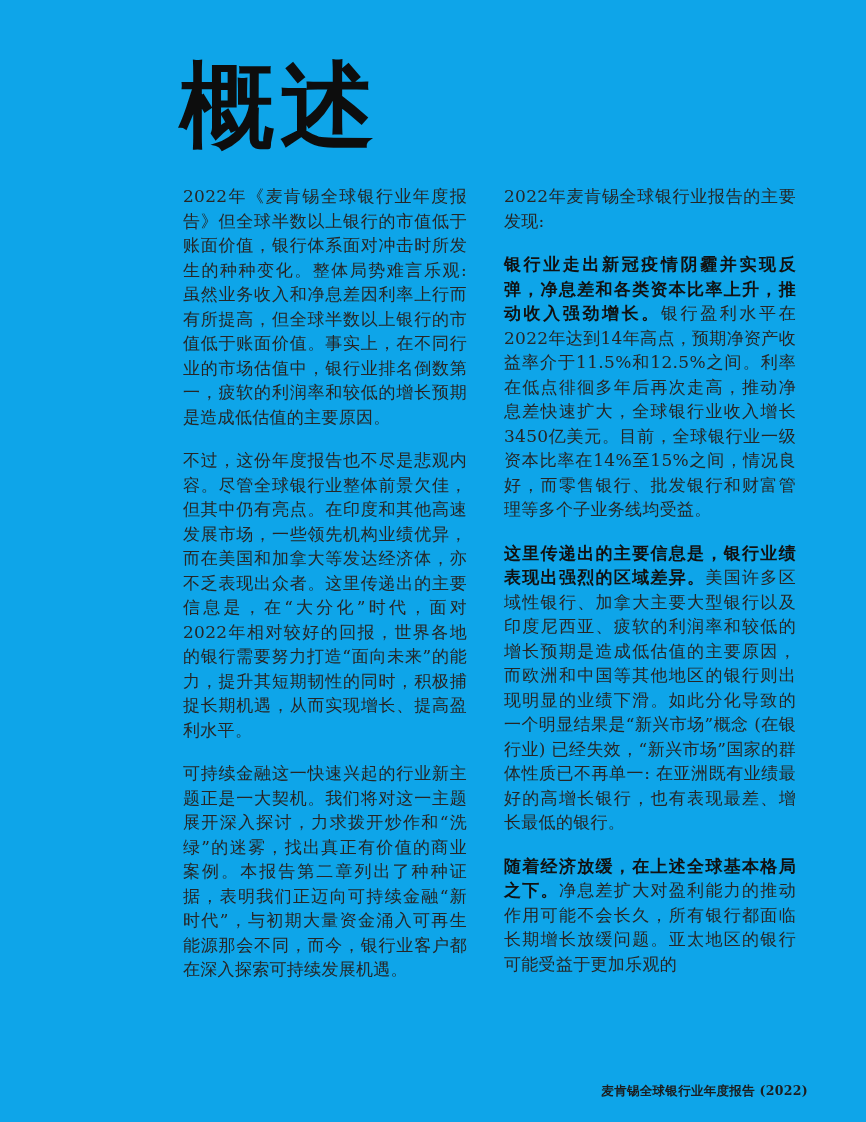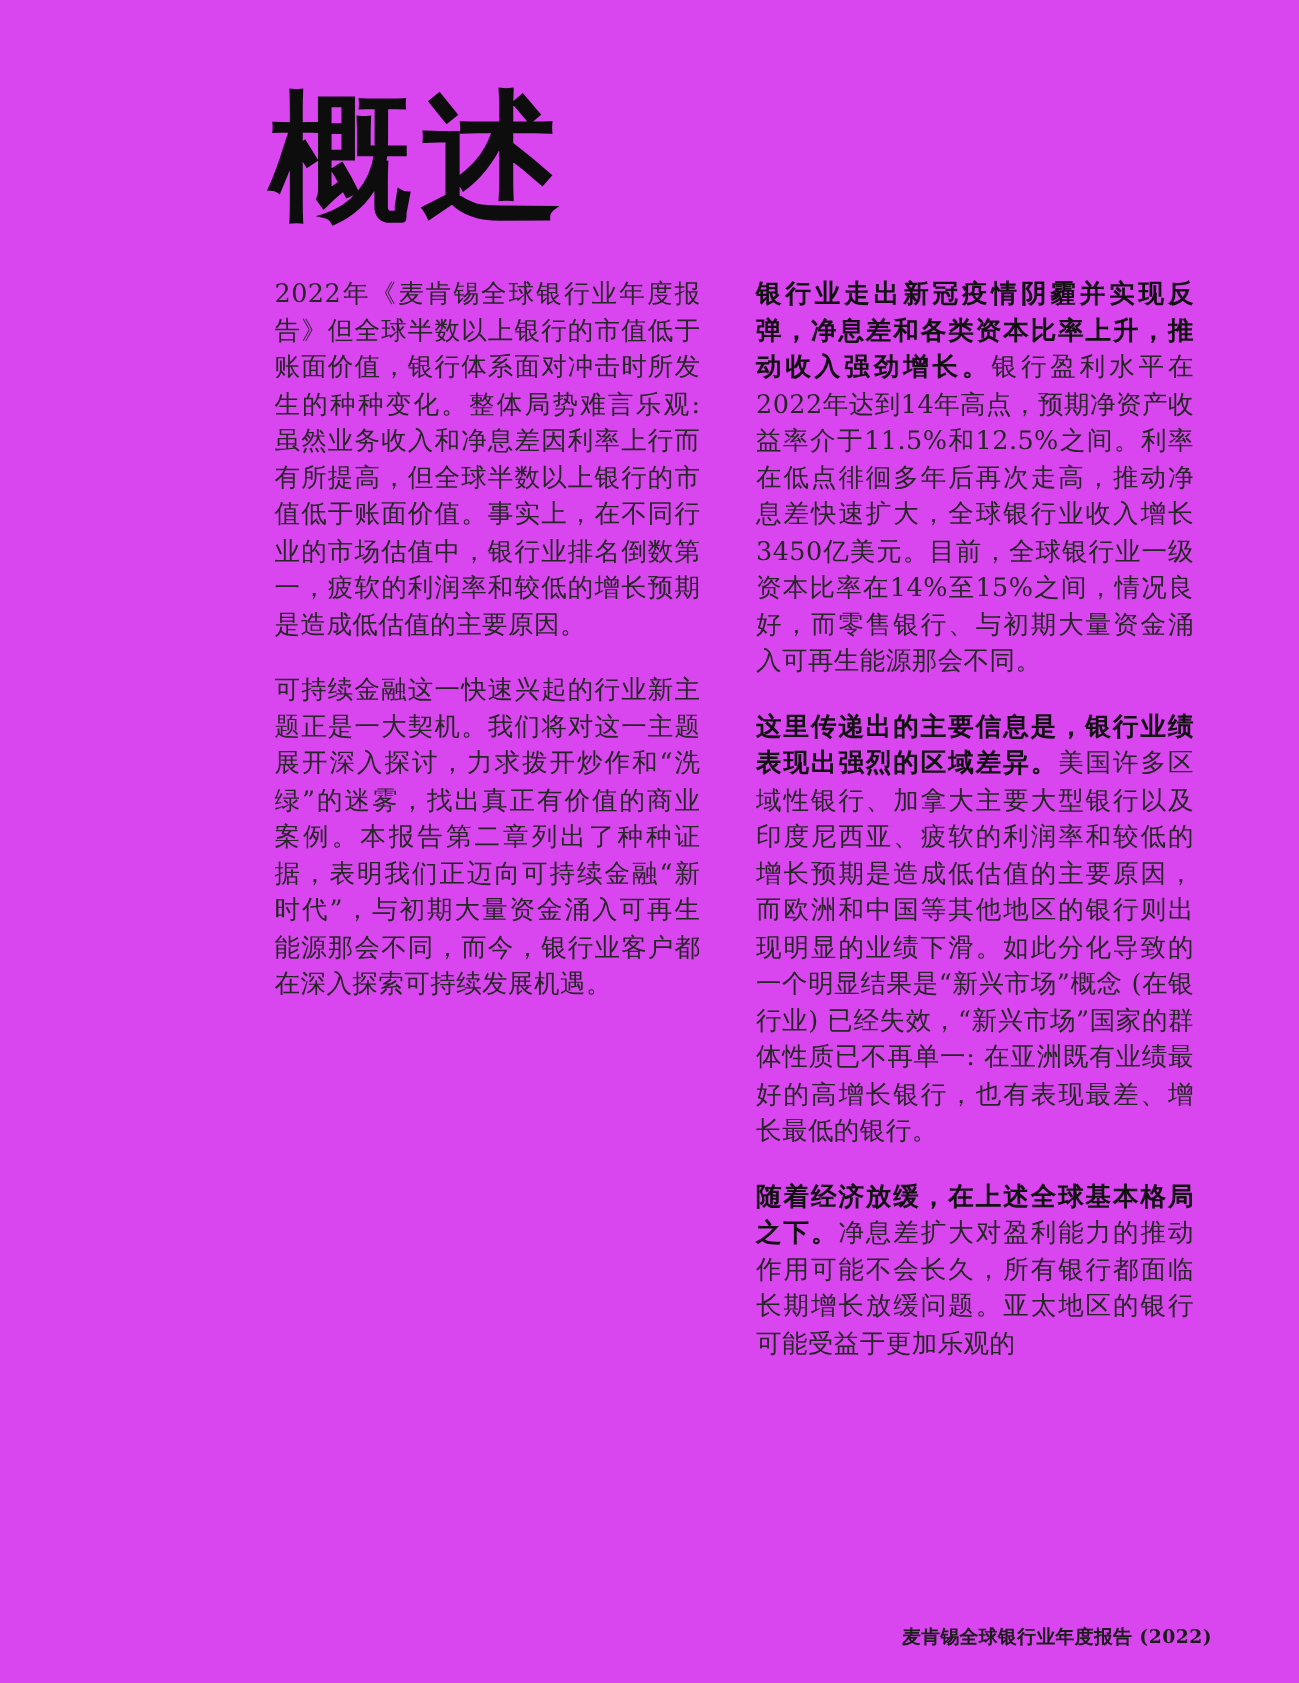--- a/index.html
+++ b/index.html
@@ -4,21 +4,21 @@
 <style>
   html, body {
     margin: 0;
     padding: 0;
     background: #ffffff;
   }
   .page {
     position: relative;
     width: 866px;
     height: 1122px;
-    background: #d946ef;
+    background: #0ea5e9;
     overflow: hidden;
     font-family: "DejaVu Serif", "Liberation Serif", serif;
     color: #222222;
   }
   .page-title {
     position: absolute;
     left: 180px;
     top: 56px;
     margin: 0;
     font-size: 94px;
@@ -78,25 +78,27 @@
 </style>
 </head>
 <body>
 
 <div class="page">
 
   <h1 class="page-title">概述</h1>
 
   <div class="col col-left">
     <p>2022年《麦肯锡全球银行业年度报告》但全球半数以上银行的市值低于账面价值，银行体系面对冲击时所发生的种种变化。整体局势难言乐观: 虽然业务收入和净息差因利率上行而有所提高，但全球半数以上银行的市值低于账面价值。事实上，在不同行业的市场估值中，银行业排名倒数第一，疲软的利润率和较低的增长预期是造成低估值的主要原因。</p>
+    <p>不过，这份年度报告也不尽是悲观内容。尽管全球银行业整体前景欠佳，但其中仍有亮点。在印度和其他高速发展市场，一些领先机构业绩优异，而在美国和加拿大等发达经济体，亦不乏表现出众者。这里传递出的主要信息是，在“大分化”时代，面对2022年相对较好的回报，世界各地的银行需要努力打造“面向未来”的能力，提升其短期韧性的同时，积极捕捉长期机遇，从而实现增长、提高盈利水平。</p>
     <p>可持续金融这一快速兴起的行业新主题正是一大契机。我们将对这一主题展开深入探讨，力求拨开炒作和“洗绿”的迷雾，找出真正有价值的商业案例。本报告第二章列出了种种证据，表明我们正迈向可持续金融“新时代”，与初期大量资金涌入可再生能源那会不同，而今，银行业客户都在深入探索可持续发展机遇。</p>
   </div>
 
   <div class="col col-right">
-    <p><span class="finding-lead">银行业走出新冠疫情阴霾并实现反弹，净息差和各类资本比率上升，推动收入强劲增长。</span><span>银行盈利水平在2022年达到14年高点，预期净资产收益率介于11.5%和12.5%之间。利率在低点徘徊多年后再次走高，推动净息差快速扩大，全球银行业收入增长3450亿美元。目前，全球银行业一级资本比率在14%至15%之间，情况良好，而零售银行、与初期大量资金涌入可再生能源那会不同。</span></p>
+    <p>2022年麦肯锡全球银行业报告的主要发现:</p>
+    <p><span class="finding-lead">银行业走出新冠疫情阴霾并实现反弹，净息差和各类资本比率上升，推动收入强劲增长。</span><span>银行盈利水平在2022年达到14年高点，预期净资产收益率介于11.5%和12.5%之间。利率在低点徘徊多年后再次走高，推动净息差快速扩大，全球银行业收入增长3450亿美元。目前，全球银行业一级资本比率在14%至15%之间，情况良好，而零售银行、批发银行和财富管理等多个子业务线均受益。</span></p>
     <p><span class="finding-lead">这里传递出的主要信息是，银行业绩表现出强烈的区域差异。</span><span>美国许多区域性银行、加拿大主要大型银行以及印度尼西亚、疲软的利润率和较低的增长预期是造成低估值的主要原因，而欧洲和中国等其他地区的银行则出现明显的业绩下滑。如此分化导致的一个明显结果是“新兴市场”概念 (在银行业) 已经失效，“新兴市场”国家的群体性质已不再单一: 在亚洲既有业绩最好的高增长银行，也有表现最差、增长最低的银行。</span></p>
     <p><span class="finding-lead">随着经济放缓，在上述全球基本格局之下。</span><span>净息差扩大对盈利能力的推动作用可能不会长久，所有银行都面临长期增长放缓问题。亚太地区的银行可能受益于更加乐观的</span></p>
   </div>
 
   <div class="page-footer">
     <span class="footer-report-title">麦肯锡全球银行业年度报告 (2022)</span>
     <span class="footer-page-number">5</span>
   </div>
 
 </div>

